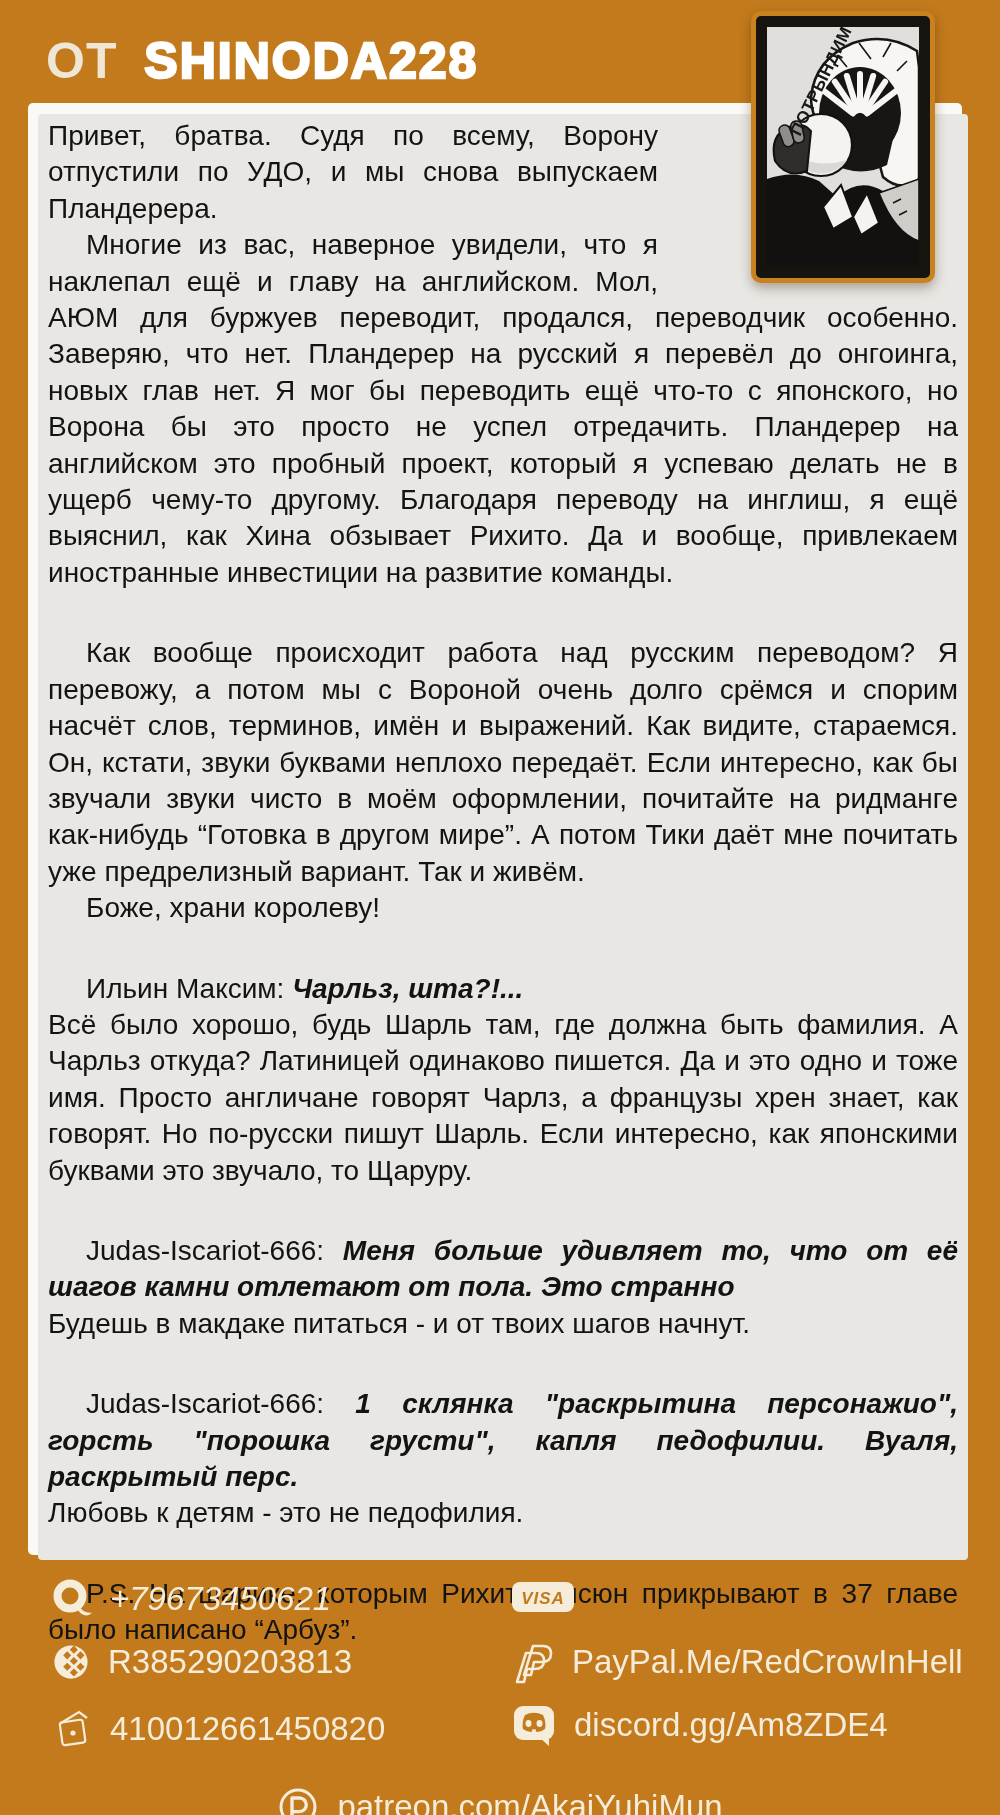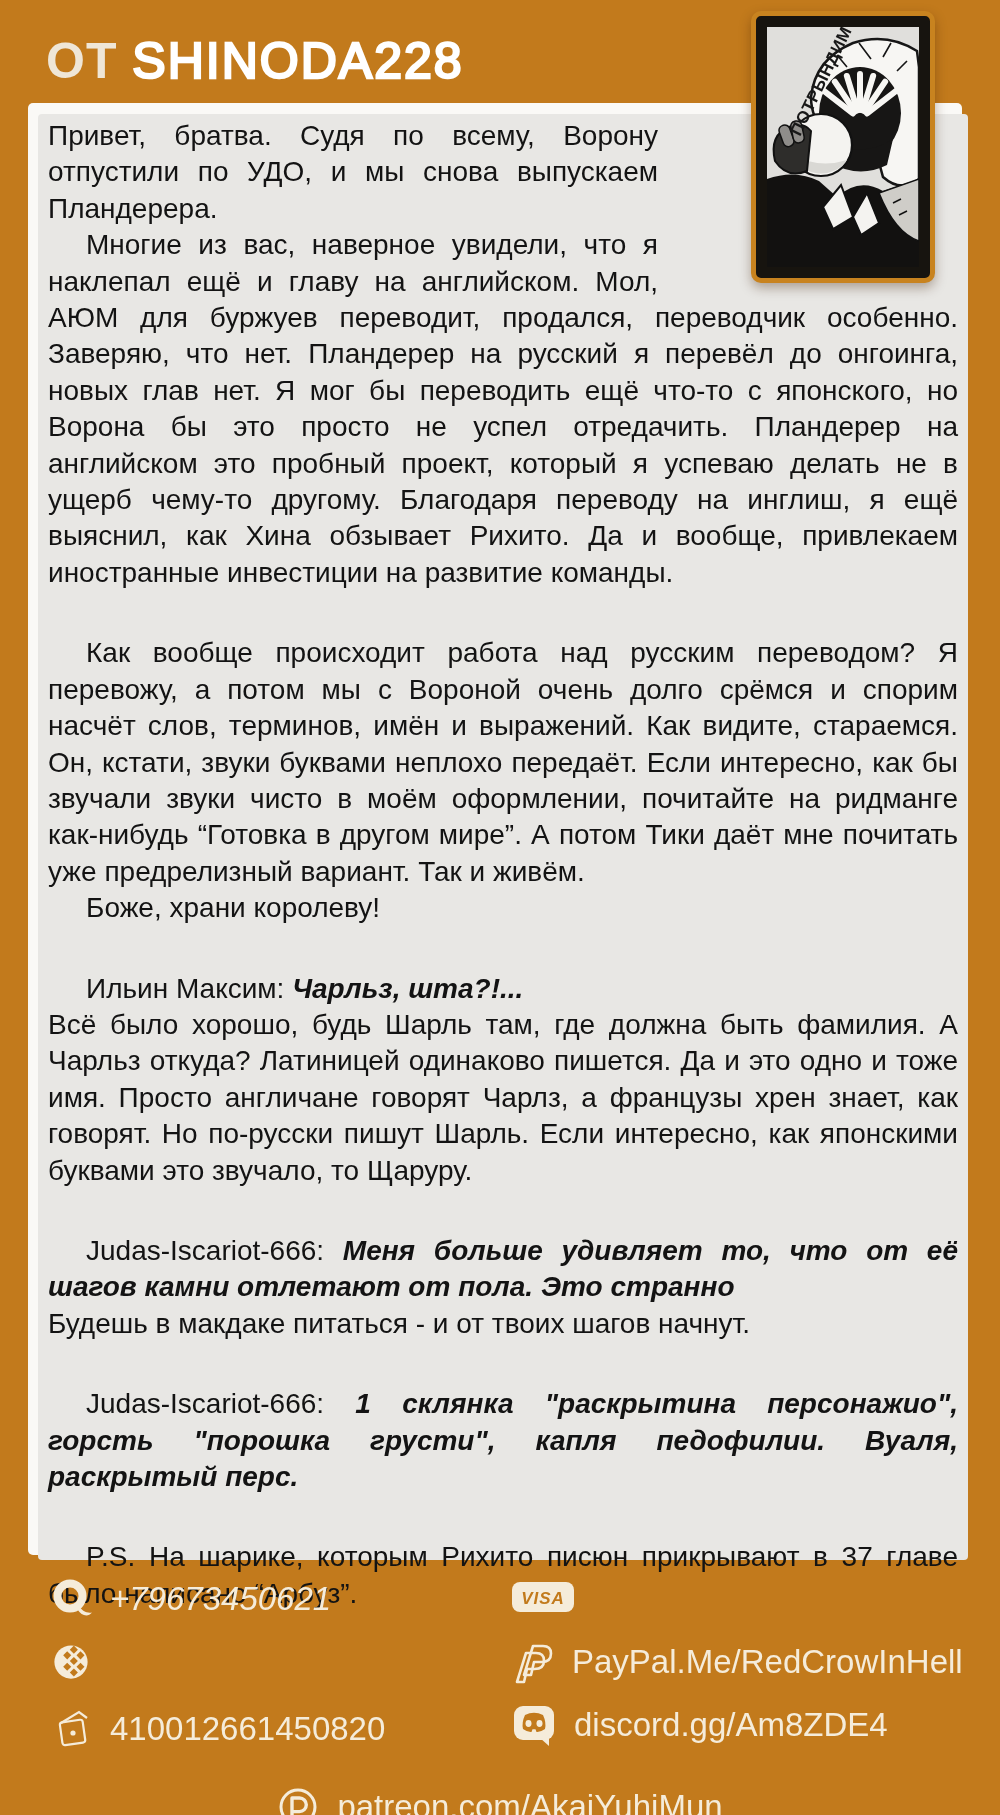--- a/index.html
+++ b/index.html
@@ -8,21 +8,21 @@
     background:#C27A1C;
     font-family:"Liberation Sans", sans-serif;
   }
   
   .title{
     position:absolute;left:46px;top:34px;white-space:nowrap;
     font-size:50px;line-height:1.1;letter-spacing:1px;
   }
   .title .prefix{color:#EFE6D6;font-weight:700;}
   .title .name{
-    color:#FFFFFF;font-weight:400;letter-spacing:2px;
+    color:#FFFFFF;font-weight:700;letter-spacing:2px;margin-left:12px;
     -webkit-text-stroke:2.5px #FFFFFF;
   }
   
   .sheet{
     position:absolute;left:28px;top:103px;width:934px;height:1452px;
     background:#FAF9F6;border-radius:5px;
   }
   .graybox{
     position:absolute;left:38px;top:114px;width:930px;height:1446px;
     background:#E8E7E4;border-radius:4px;
@@ -67,20 +67,21 @@
   <div class="float-spacer"></div>
 <p class=""><span>Привет, братва. Судя по всему, Ворону отпустили по УДО, и мы снова выпускаем Пландерера.</span></p>
     <p class="indent "><span>Многие из вас, наверное увидели, что я наклепал ещё и главу на английском. Мол, АЮМ для буржуев переводит, продался, переводчик особенно. Заверяю, что нет. Пландерер на русский я перевёл до онгоинга, новых глав нет. Я мог бы переводить ещё что-то с японского, но Ворона бы это просто не успел отредачить. Пландерер на английском это пробный проект, который я успеваю делать не в ущерб чему-то другому. Благодаря переводу на инглиш, я ещё выяснил, как Хина обзывает Рихито. Да и вообще, привлекаем иностранные инвестиции на развитие команды.</span></p>
     <p class="indent gap"><span>Как вообще происходит работа над русским переводом? Я перевожу, а потом мы с Вороной очень долго срёмся и спорим насчёт слов, терминов, имён и выражений. Как видите, стараемся. Он, кстати, звуки буквами неплохо передаёт. Если интересно, как бы звучали звуки чисто в моём оформлении, почитайте на ридманге как-нибудь “Готовка в другом мире”. А потом Тики даёт мне почитать уже предрелизный вариант. Так и живём.</span></p>
     <p class="indent "><span>Боже, храни королеву!</span></p>
     <p class="indent gap"><span>Ильин Максим: </span><span class="bi">Чарльз, шта?!...</span></p>
     <p class=""><span>Всё было хорошо, будь Шарль там, где должна быть фамилия. А Чарльз откуда? Латиницей одинаково пишется. Да и это одно и тоже имя. Просто англичане говорят Чарлз, а французы хрен знает, как говорят. Но по-русски пишут Шарль. Если интересно, как японскими буквами это звучало, то Щаруру.</span></p>
     <p class="indent gap"><span>Judas-Iscariot-666: </span><span class="bi">Меня больше удивляет то, что от её шагов камни отлетают от пола. Это странно</span></p>
     <p class=""><span>Будешь в макдаке питаться - и от твоих шагов начнут.</span></p>
     <p class="indent gap"><span>Judas-Iscariot-666: </span><span class="bi">1 склянка "раскрытина персонажио", горсть "порошка грусти", капля педофилии. Вуаля, раскрытый перс.</span></p>
+    <p class=""><span>Любовь к детям - это не педофилия.</span></p>
     <p class="indent gap"><span>P.S. На шарике, которым Рихито писюн прикрывают в 37 главе было написано “Арбуз”.</span></p>
   </div>
 
 <div class="manga">
   <svg width="152" height="240" viewBox="0 0 152 240">
     <rect x="0" y="0" width="152" height="240" fill="#E0DFDC"></rect>
 
     <path d="M44 70 Q48 32 86 16 Q120 5 150 24 L152 40 V152 Q134 166 116 150 L110 128 Q76 132 60 108 Q44 92 44 70 Z" fill="#F7F6F3" stroke="#161616" stroke-width="2.5"></path>
     <path d="M92 16 l12 16 M124 16 l-8 14 M70 28 l10 12 M140 34 l-10 10" stroke="#161616" stroke-width="1.6" fill="none"></path>
 
@@ -133,20 +134,21 @@
             <rect x="20" y="4" width="6" height="6" transform="rotate(45 23 7)"></rect>
             <rect x="27" y="10" width="6" height="6" transform="rotate(45 30 13)"></rect>
             <rect x="20" y="16" width="6" height="6" transform="rotate(45 23 19)"></rect>
             <rect x="27" y="22" width="6" height="6" transform="rotate(45 30 25)"></rect>
             <rect x="20" y="28" width="6" height="6" transform="rotate(45 23 31)"></rect>
             <rect x="13" y="22" width="6" height="6" transform="rotate(45 16 25)"></rect>
             <rect x="13" y="10" width="6" height="6" transform="rotate(45 16 13)"></rect>
           </g>
         </svg>
       </span>
+      <span>R385290203813</span>
     </div>
     <div class="footer-row" style="left: 52px; top: 1708px;">
       <span class="ficon">
         <svg width="40" height="42" viewBox="0 0 40 42" fill="none" stroke="#F5ECDA" stroke-width="2.2">
           <rect x="9" y="13" width="23" height="23" rx="2.5" transform="rotate(-8 20 24)"></rect>
           <path d="M9 15 L27 4 L35 10"></path>
           <circle cx="21" cy="25" r="2.6" fill="#F5ECDA" stroke="none"></circle>
         </svg>
       </span>
       <span>410012661450820</span>

